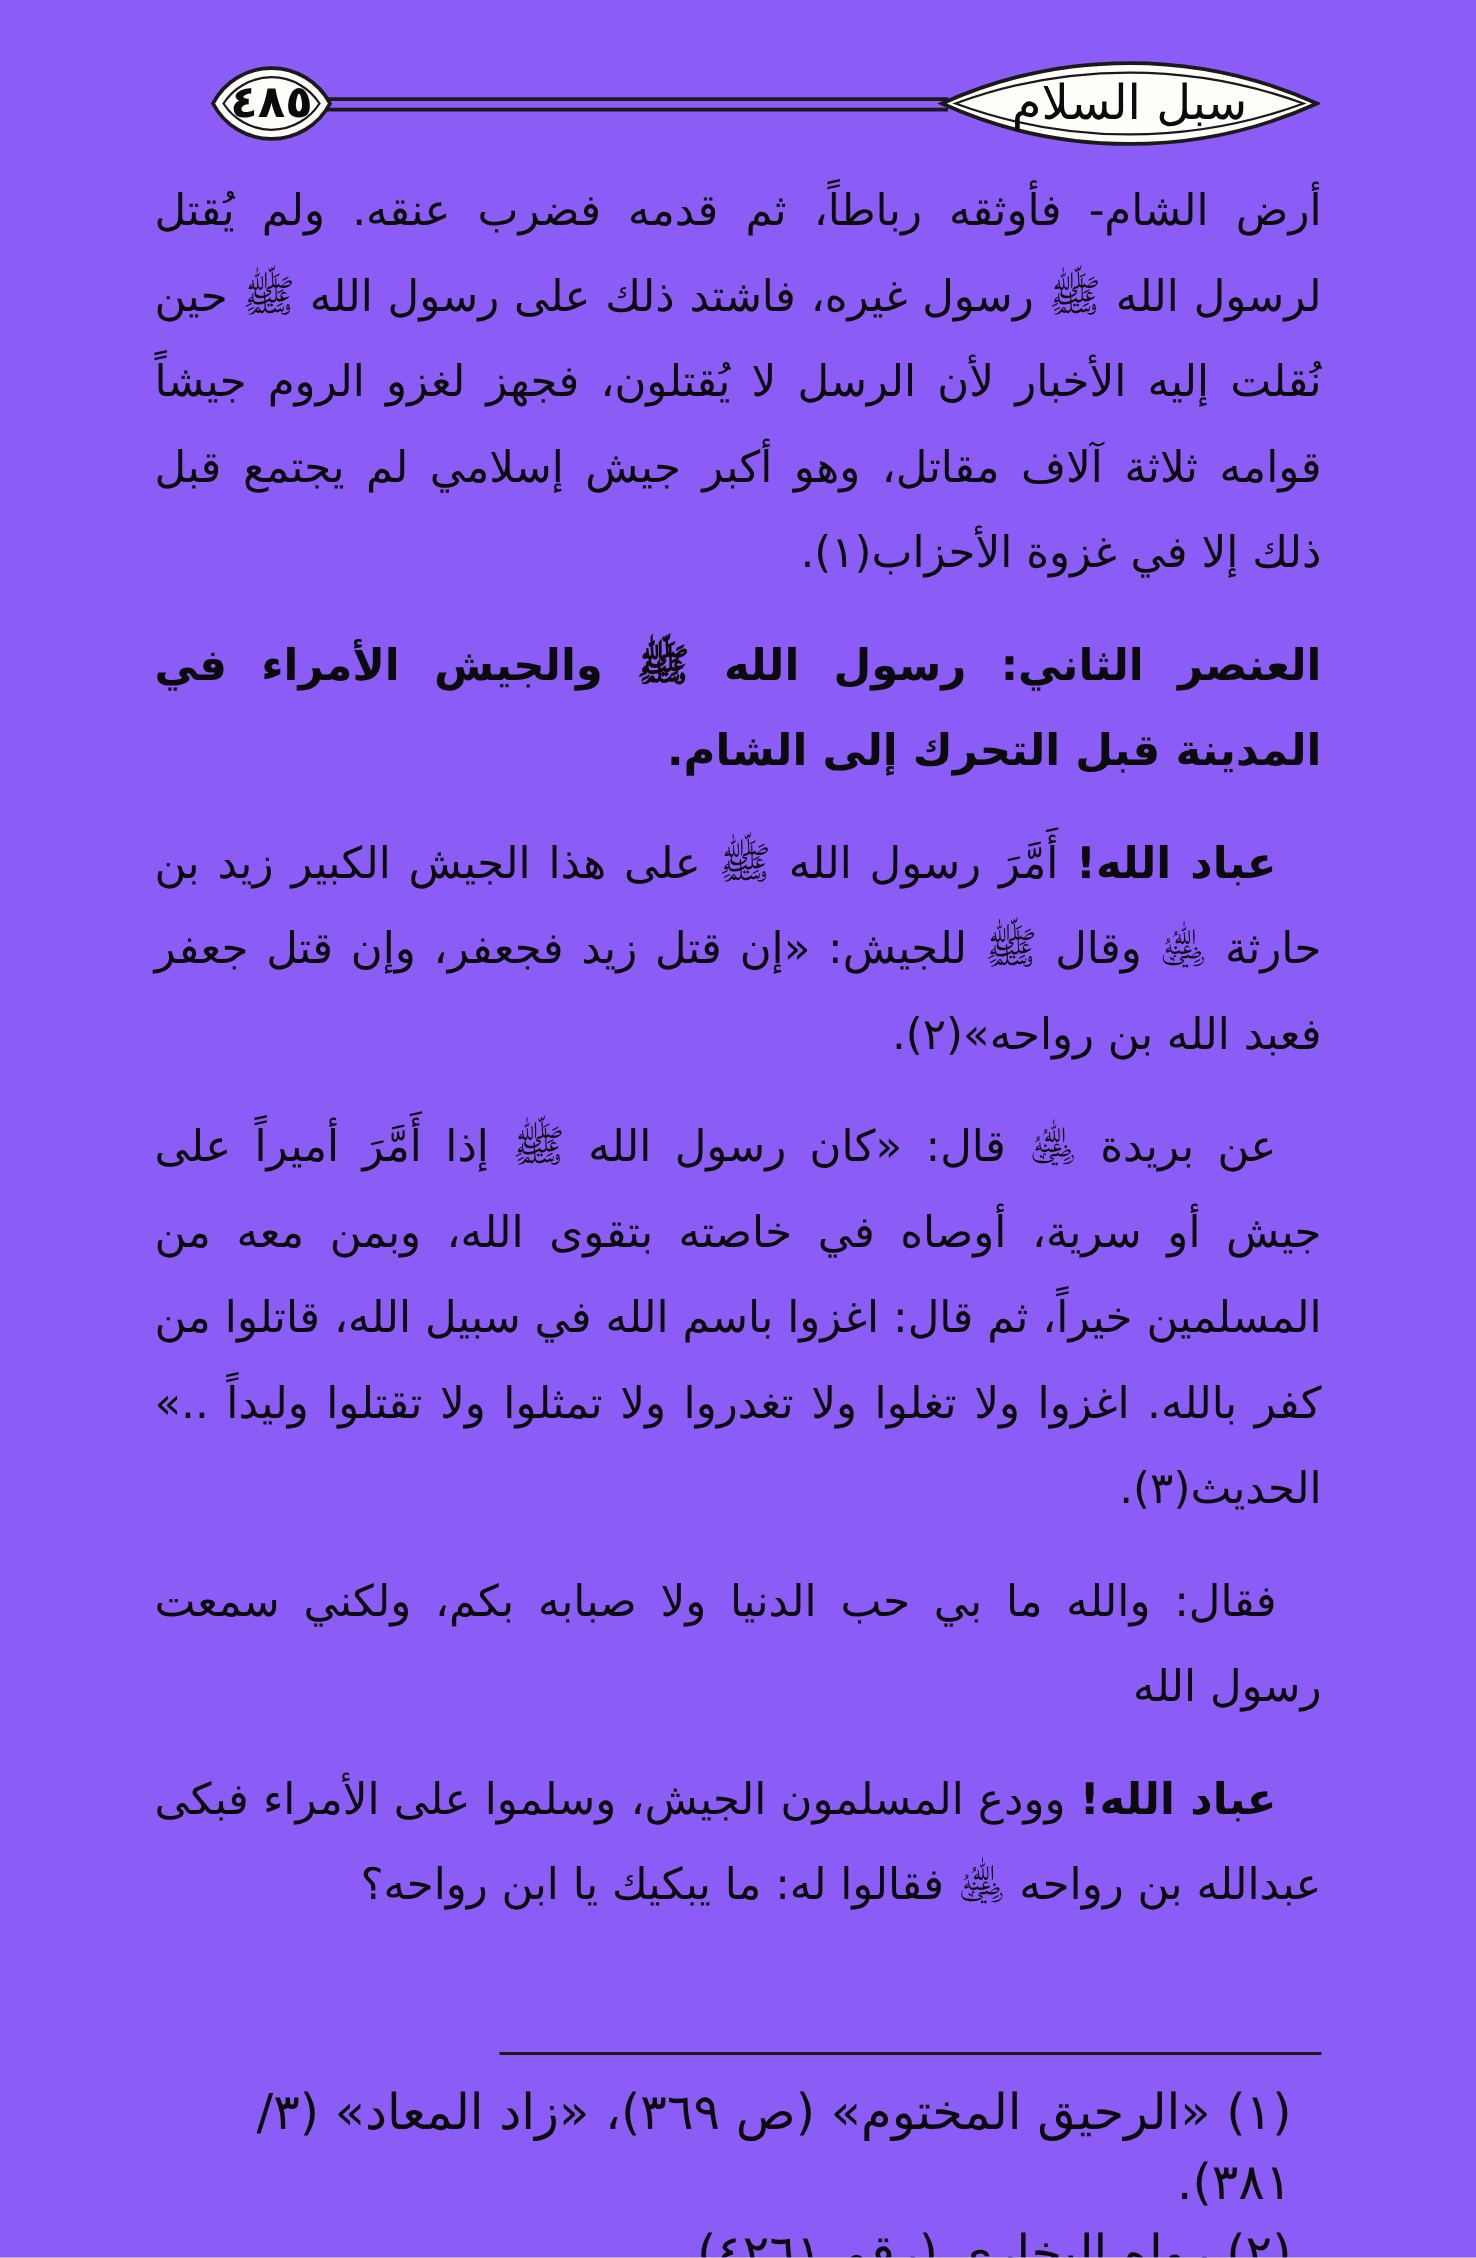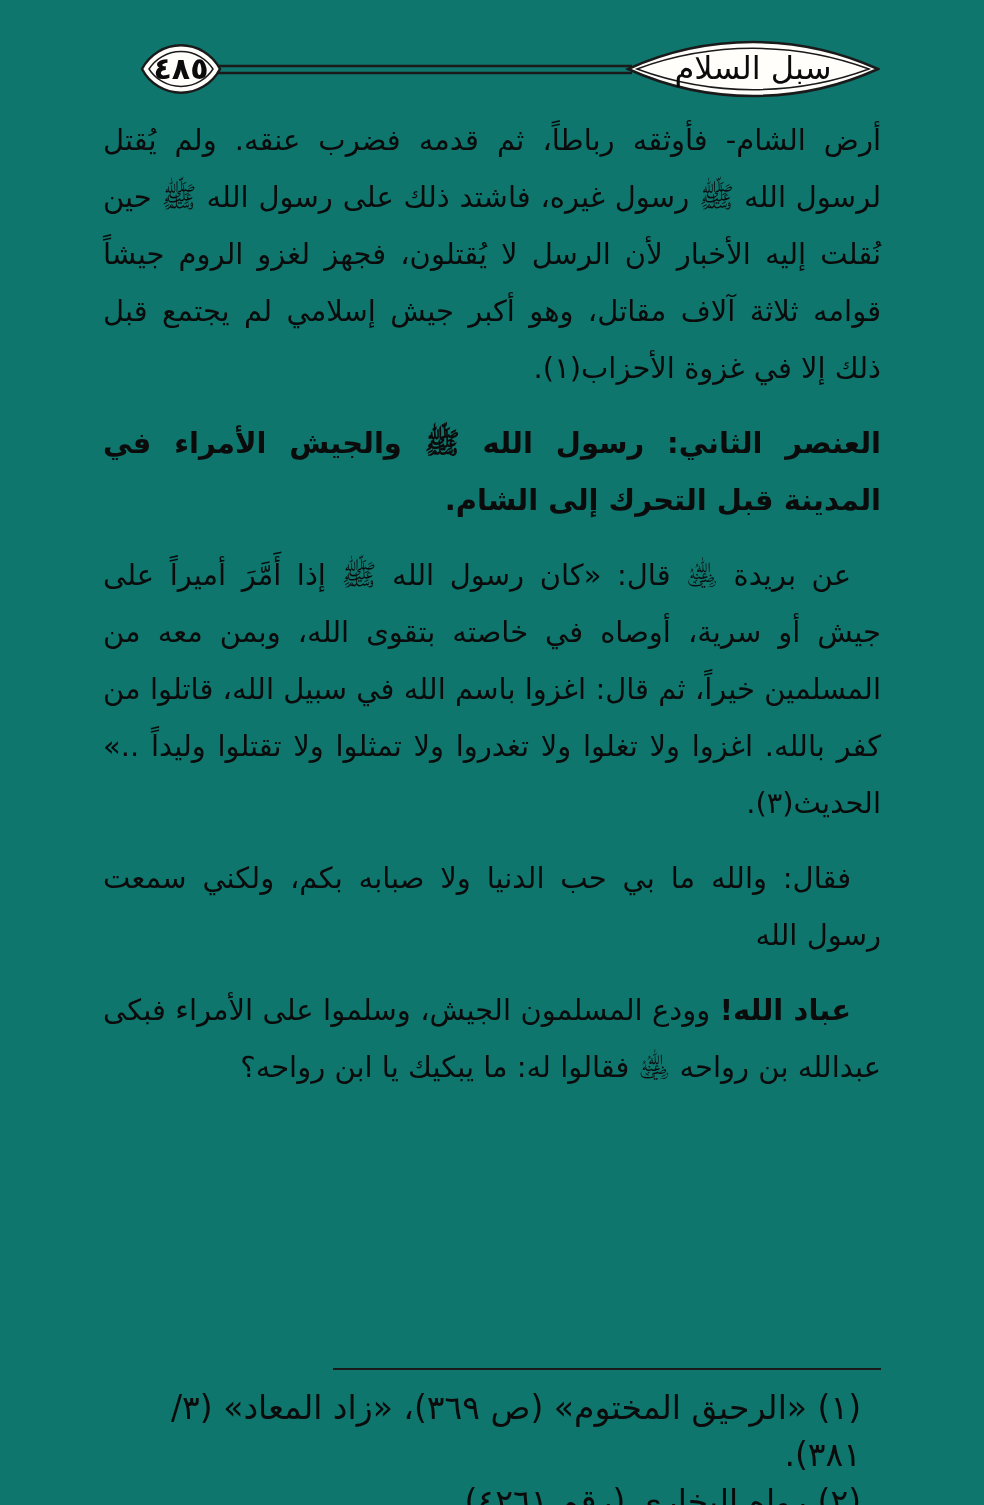--- a/index.html
+++ b/index.html
@@ -1,20 +1,20 @@
 <!DOCTYPE html>
 <html lang="ar"><head>
 <meta charset="utf-8">
 <style>
   html,body{margin:0;padding:0;background:#e8e8e8;}
   .page{
     position:relative;
     width:984px;height:1505px;
     margin:0 auto;
-    background:#0f766e;
+    background:#8b5cf6;
     font-family:"DejaVu Sans", sans-serif;
     color:#0b0b0b;
     overflow:hidden;
   }
   
   .header{position:absolute;top:36px;left:140px;width:740px;height:70px;}
   .header svg{position:absolute;top:0;left:0;}
   .page-number{
     position:absolute;left:0;top:2px;width:82px;height:62px;
     line-height:62px;text-align:center;
@@ -87,20 +87,24 @@
     <div class="page-number">٤٨٥</div>
     <div class="book-title">سبل السلام</div>
   </div>
 
   <div class="content">
 
     <p>أرض الشام- فأوثقه رباطاً، ثم قدمه فضرب عنقه. ولم يُقتل لرسول الله ﷺ رسول غيره، فاشتد ذلك على رسول الله ﷺ حين نُقلت إليه الأخبار لأن الرسل لا يُقتلون، فجهز لغزو الروم جيشاً قوامه ثلاثة آلاف مقاتل، وهو أكبر جيش إسلامي لم يجتمع قبل ذلك إلا في غزوة الأحزاب(١).</p>
 
     <p class="section-heading">العنصر الثاني: رسول الله ﷺ والجيش الأمراء في المدينة قبل التحرك إلى الشام.</p>
 
+    <p class="indent">
+      <span class="lead">عباد الله!</span>
+      <span>أَمَّرَ رسول الله ﷺ على هذا الجيش الكبير زيد بن حارثة ﵁ وقال ﷺ للجيش: «إن قتل زيد فجعفر، وإن قتل جعفر فعبد الله بن رواحه»(٢).</span>
+    </p>
 
 
     <p class="indent">
       <span>عن بريدة ﵁ قال: «كان رسول الله ﷺ إذا أَمَّرَ أميراً على جيش أو سرية، أوصاه في خاصته بتقوى الله، وبمن معه من المسلمين خيراً، ثم قال: اغزوا باسم الله في سبيل الله، قاتلوا من كفر بالله. اغزوا ولا تغلوا ولا تغدروا ولا تمثلوا ولا تقتلوا وليداً ..» الحديث(٣).</span>
     </p>
 
     <p class="indent">
       <span>فقال: والله ما بي حب الدنيا ولا صبابه بكم، ولكني سمعت رسول الله</span>
     </p>
 

